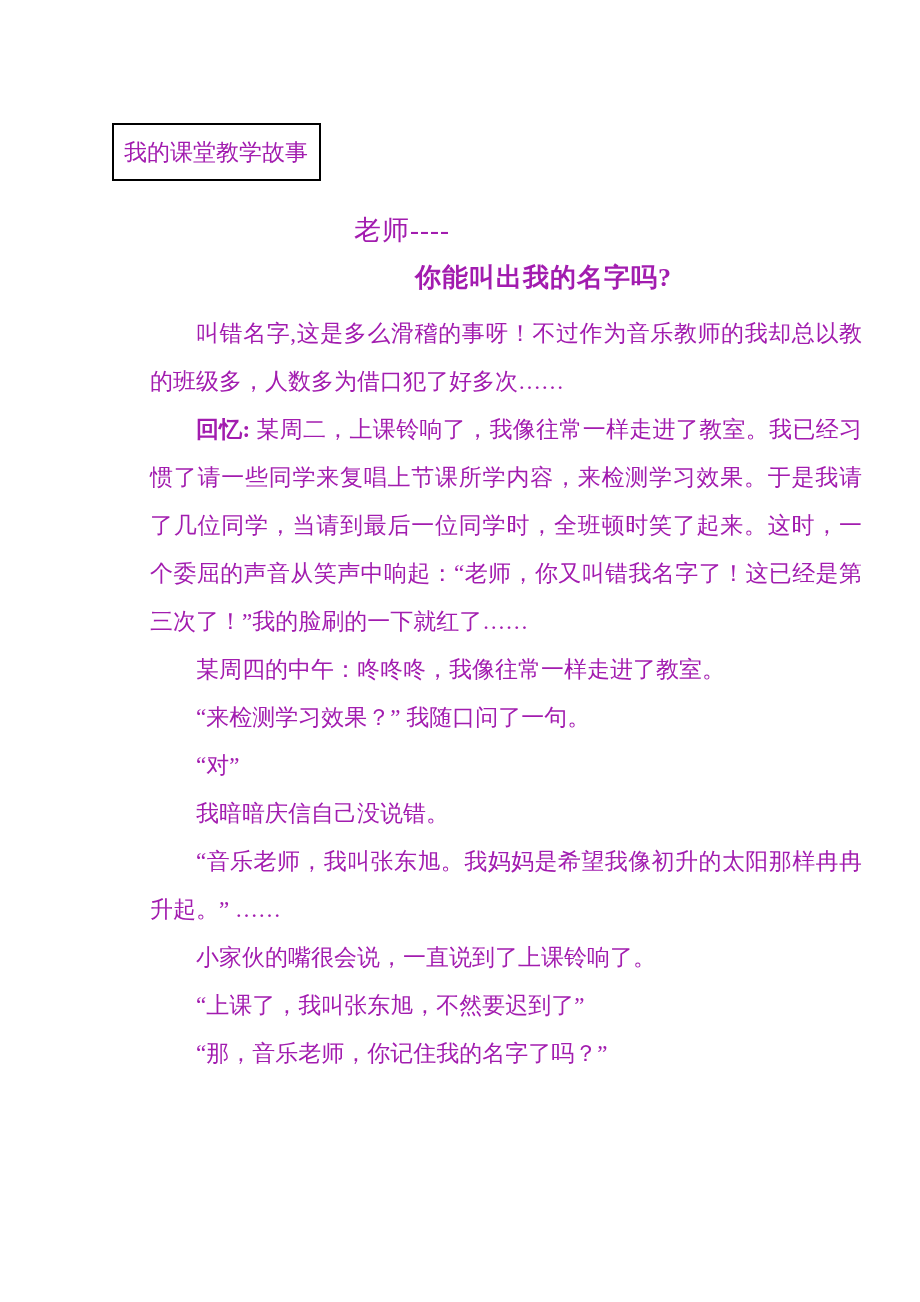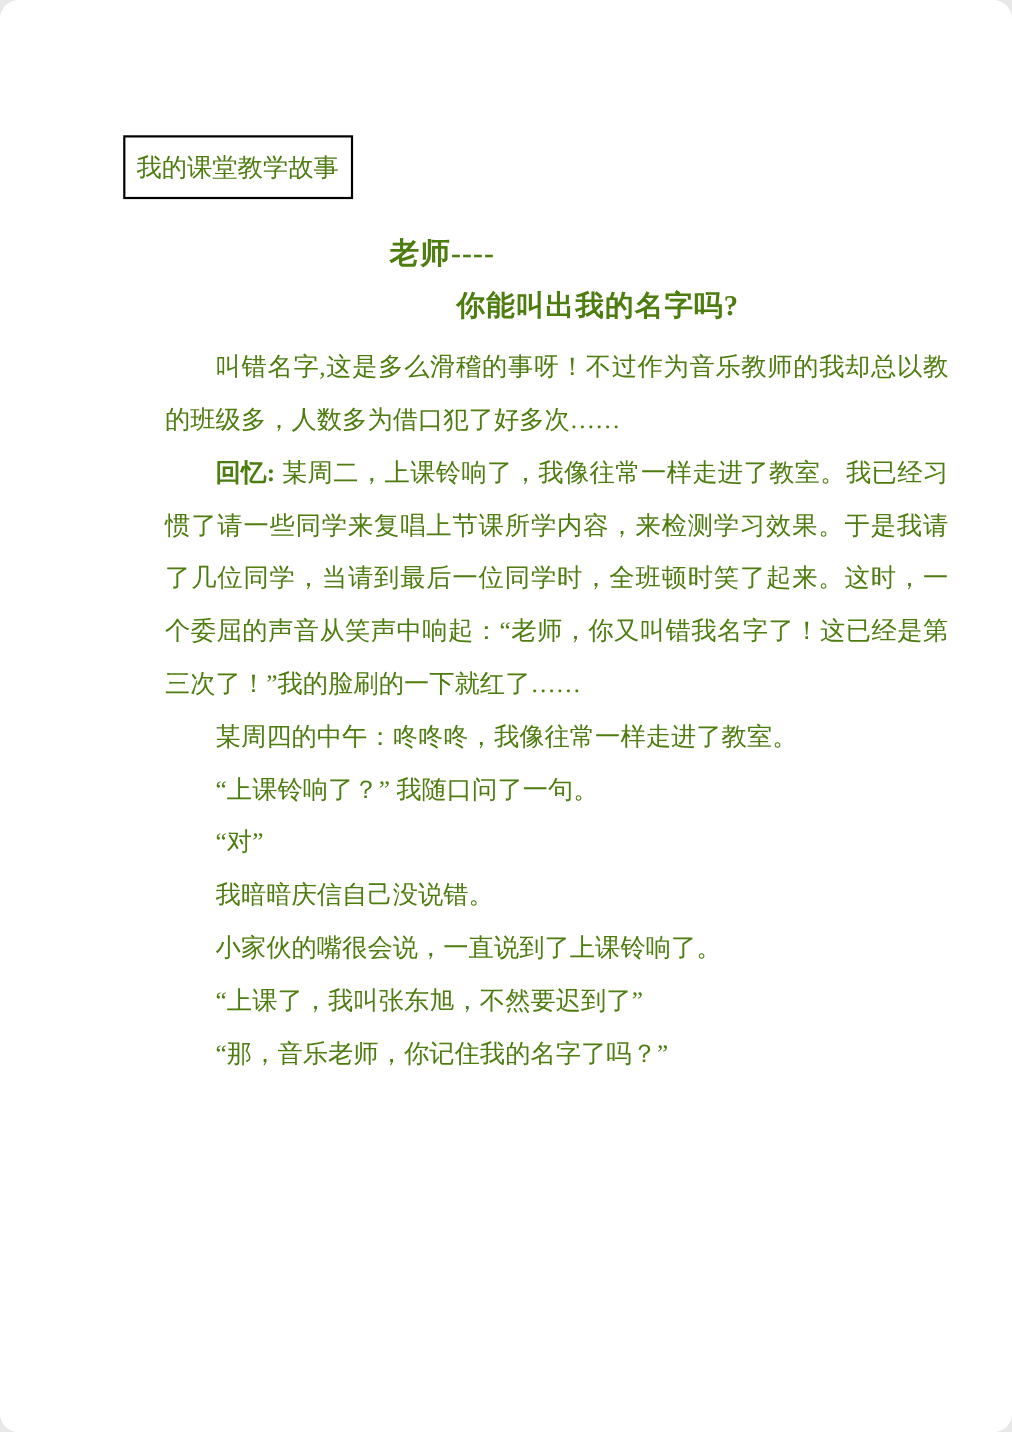--- a/index.html
+++ b/index.html
@@ -6,24 +6,23 @@
     margin: 0;
     padding: 0;
     background: #e8e8e8;
   }
   .page {
     position: relative;
     width: 920px;
     height: 1302px;
     margin: 0 auto;
     background: #ffffff;
-    color: #4d7c0f;
+    color: #a21caf;
     font-family: "Liberation Serif", "DejaVu Serif", serif;
     overflow: hidden;
-    border-radius: 17px;
   }
   .header-box {
     position: absolute;
     left: 112px;
     top: 123px;
     width: 209px;
     height: 58px;
     border: 2px solid #000000;
     box-sizing: border-box;
     display: flex;
@@ -31,21 +30,21 @@
     padding-left: 10px;
     font-size: 23px;
     white-space: nowrap;
   }
   .title1 {
     position: absolute;
     left: 354px;
     top: 212px;
     margin: 0;
     font-size: 27px;
-    font-weight: bold;
+    font-weight: normal;
     letter-spacing: 1px;
     white-space: nowrap;
   }
   .title2 {
     position: absolute;
     left: 415px;
     top: 260px;
     margin: 0;
     font-size: 26px;
     font-weight: bold;
@@ -85,28 +84,29 @@
 
   <h1 class="title2">你能叫出我的名字吗?</h1>
 
   <div class="doc-body" id="doc-body">
   <p class="para"><b class="lead"></b><span class="txt">叫错名字,这是多么滑稽的事呀！不过作为音乐教师的我却总以教的班级多，人数多为借口犯了好多次……</span></p>
 
   <p class="para"><b class="lead">回忆:</b><span class="txt"> 某周二，上课铃响了，我像往常一样走进了教室。我已经习惯了请一些同学来复唱上节课所学内容，来检测学习效果。于是我请了几位同学，当请到最后一位同学时，全班顿时笑了起来。这时，一个委屈的声音从笑声中响起：“老师，你又叫错我名字了！这已经是第三次了！”我的脸刷的一下就红了……</span></p>
 
   <p class="para"><b class="lead"></b><span class="txt">某周四的中午：咚咚咚，我像往常一样走进了教室。</span></p>
 
-  <p class="para"><b class="lead"></b><span class="txt">“上课铃响了？” 我随口问了一句。</span></p>
+  <p class="para"><b class="lead"></b><span class="txt">“来检测学习效果？” 我随口问了一句。</span></p>
 
 
 
   <p class="para"><b class="lead"></b><span class="txt">“对”</span></p>
 
   <p class="para"><b class="lead"></b><span class="txt">我暗暗庆信自己没说错。</span></p>
 
+  <p class="para"><b class="lead"></b><span class="txt">“音乐老师，我叫张东旭。我妈妈是希望我像初升的太阳那样冉冉升起。” ……</span></p>
 
   <p class="para"><b class="lead"></b><span class="txt">小家伙的嘴很会说，一直说到了上课铃响了。</span></p>
 
   <p class="para"><b class="lead"></b><span class="txt">“上课了，我叫张东旭，不然要迟到了”</span></p>
 
   <p class="para"><b class="lead"></b><span class="txt">“那，音乐老师，你记住我的名字了吗？”</span></p>
 </div>
 
 </div>
 

